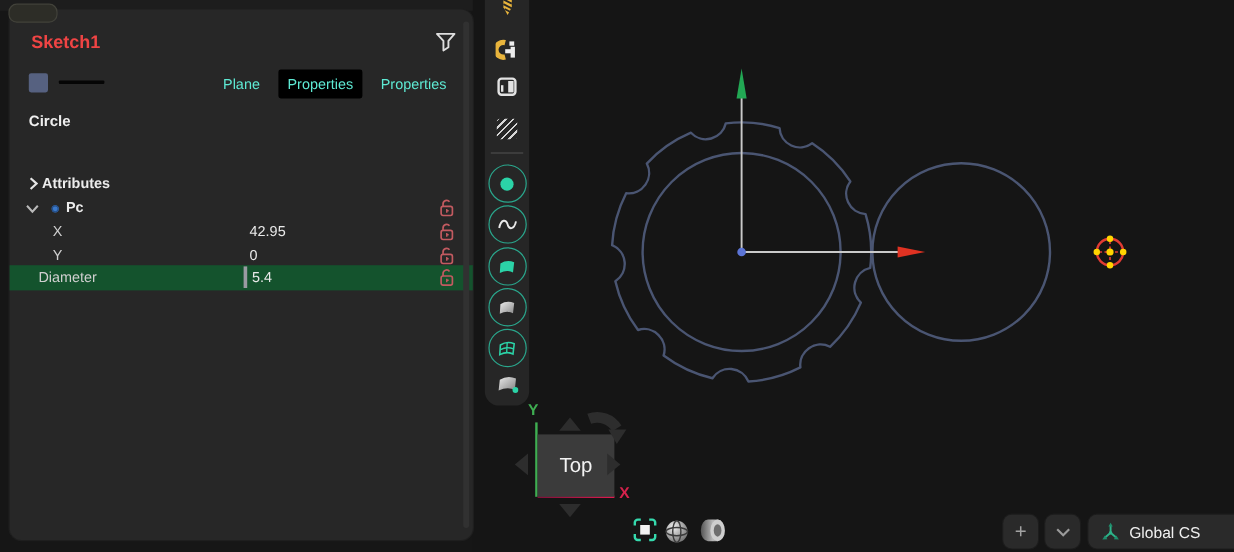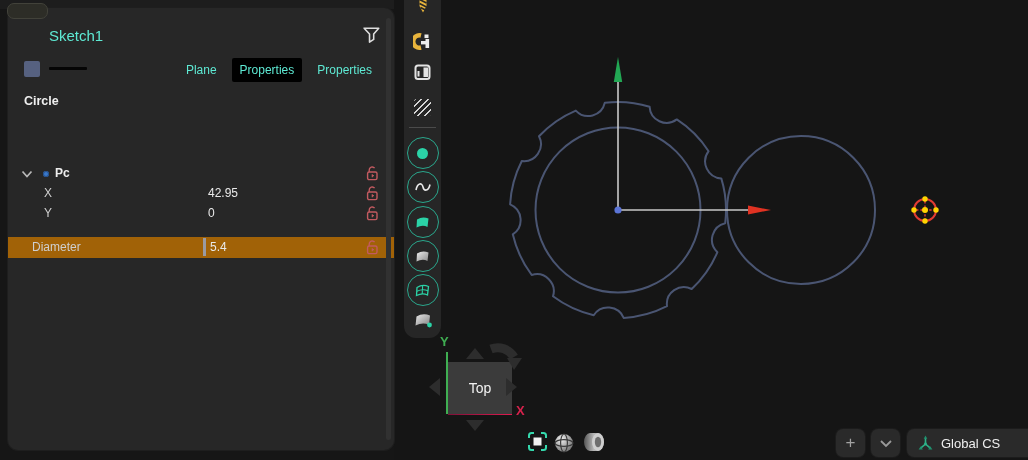--- a/index.html
+++ b/index.html
@@ -6,52 +6,52 @@
     background:#161616;font-family:"Liberation Sans", sans-serif;}
   .abs{position:absolute;}
   
   .top-strip{left:0;top:0;width:404px;height:9px;background:#1d1d1d;}
   .tab-nub{left:7px;top:3px;width:39px;height:14px;background:#2d2d27;
     border:1px solid #42423a;border-radius:7px;z-index:5;}
   .panel{left:8px;top:8px;width:386px;height:442px;background:#272727;
     border-radius:10px;box-shadow:0 0 0 1px #1e1e1e;z-index:2;}
   .panel-scroll{position:absolute;right:3px;top:10px;bottom:10px;width:5px;
     background:#313131;border-radius:3px;}
-  .panel-title{left:18px;top:19px;font-size:15px;font-weight:normal;color:#5eead4;margin-left:23px;}
+  .panel-title{left:18px;top:19px;font-size:15px;font-weight:bold;color:#ef4444;}
   .filter-btn{left:355px;top:19px;width:24px;height:24px;cursor:pointer;}
   .swatch{left:16px;top:53px;width:16px;height:16px;background:#566180;border-radius:2px;}
   .line-preview{left:41px;top:59px;width:38px;height:3px;background:#050505;border-radius:1px;}
   .tabs{top:50px;right:14px;display:flex;align-items:center;gap:7px;font-size:12px;color:#5eead4;}
   .tab{padding:5px 8px;border-radius:2px;cursor:pointer;}
   .tab.active{background:#000;}
   .section-title{left:16px;top:86px;font-size:12.5px;font-weight:bold;color:#efefef;}
   .prow{left:0;width:386px;height:20px;font-size:12px;color:#cfcfcf;}
   .prow .lbl{position:absolute;top:3px;}
   .prow .val{position:absolute;left:200px;top:3px;color:#e9e9e9;}
-  .prow.hl{background:#a16207;margin-top:16px;}
+  .prow.hl{background:#14532d;}
   .cursor-bar{position:absolute;left:195px;top:1px;width:3px;height:18px;background:#9a9aa2;}
   .lock{position:absolute;left:358px;top:2px;width:13px;height:16px;cursor:pointer;}
   .chev{position:absolute;top:4px;width:12px;height:12px;}
   .pcdot{position:absolute;left:35px;top:8px;width:6px;height:6px;border-radius:50%;
     background:#3a78c9;box-shadow:0 0 0 1px #26508a inset;}
   .bold{font-weight:bold;color:#ececec;}
   
   .toolstrip{left:404px;top:0;width:37px;height:338px;background:#262626;
     border-radius:0 0 12px 12px;z-index:3;}
   .tool{position:absolute;left:0;width:37px;display:flex;justify-content:center;cursor:pointer;}
   .ring{width:30px;height:30px;border:1.5px solid #2aa68c;border-radius:50%;
     display:flex;align-items:center;justify-content:center;}
   .tool-divider{position:absolute;left:5px;top:127px;width:27px;height:1px;background:#4b4b4b;}
   .hatch{width:17px;height:17px;border-radius:3px;
     background:repeating-linear-gradient(135deg,#d5d5d5 0 1.6px,transparent 1.6px 4.6px);}
   
   .viewport{left:394px;top:0;width:634px;height:460px;background:#151515;z-index:1;}
   
   .vc-square{left:448px;top:362px;width:64px;height:52px;background:#3b3b3b;
-    display:flex;align-items:center;justify-content:center;font-size:14px;color:#f2f2f2;
+    display:flex;align-items:center;justify-content:center;font-size:17px;color:#f2f2f2;
     cursor:pointer;z-index:2;text-align:center;}
   .vc-yline{left:446px;top:352px;width:2px;height:62px;background:#3fae52;z-index:2;}
   .vc-xline{left:448px;top:413px;width:64px;height:2px;
     background:linear-gradient(90deg,#7e1038,#e01a4f);z-index:2;}
   .vc-ylabel{left:440px;top:334px;font-size:13px;font-weight:bold;color:#3fae52;z-index:2;}
   .vc-xlabel{left:516px;top:403px;font-size:13px;font-weight:bold;color:#d6224c;z-index:2;}
   .tri{width:0;height:0;z-index:2;cursor:pointer;}
   .tri-up{left:466px;top:348px;border-left:9px solid transparent;border-right:9px solid transparent;
     border-bottom:11px solid #2d2d2d;}
   .tri-down{left:466px;top:420px;border-left:9px solid transparent;border-right:9px solid transparent;
@@ -114,20 +114,26 @@
 
   <div class="abs tabs">
     <span class="tab">Plane</span>
     <span class="tab active">Properties</span>
     <span class="tab">Properties</span>
   </div>
 
   <div class="abs section-title">Circle</div>
 
 
+  <div class="abs prow" style="top:135px">
+    <svg class="chev" style="left:14px" viewBox="0 0 12 12">
+      <polyline points="3.5,1.5 8.5,6 3.5,10.5" fill="none" stroke="#e6e6e6" stroke-width="1.8"></polyline>
+    </svg>
+    <span class="lbl bold" style="left:27px">Attributes</span>
+  </div>
 
   <div class="abs prow" style="top:155px">
     <svg class="chev" style="left:13px;top:6px" viewBox="0 0 12 12">
       <polyline points="1.5,2.5 6,7.5 10.5,2.5" fill="none" stroke="#b9b9b9" stroke-width="1.7"></polyline>
     </svg>
     <span class="pcdot"></span>
     <span class="lbl bold" style="left:47px">Pc</span>
     <svg class="lock" viewBox="0 0 13 16">
       <path d="M3.2,7 V5.2 A3,3 0 0 1 8.6,3.2" fill="none" stroke="#c25a60" stroke-width="1.4"></path>
       <rect x="1.6" y="7" width="9.4" height="7.6" rx="1.6" fill="none" stroke="#c25a60" stroke-width="1.4"></rect>

